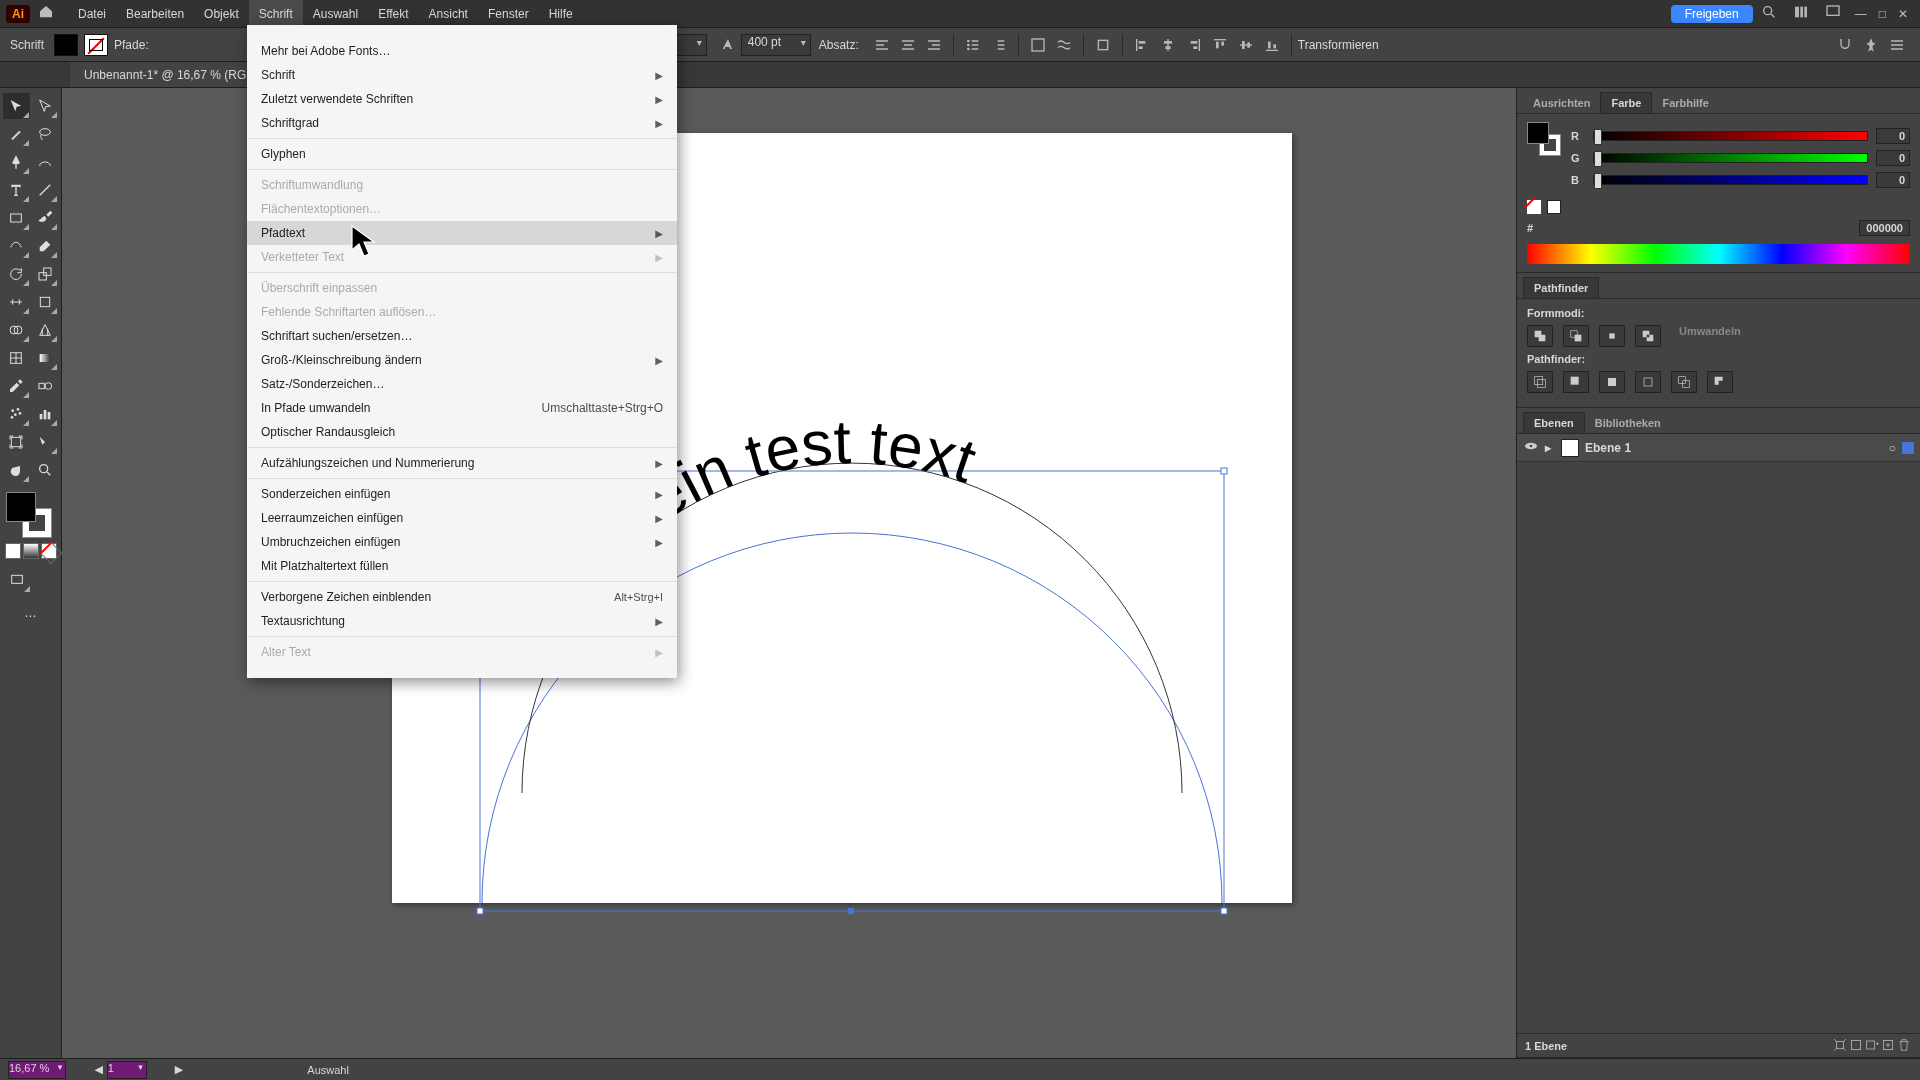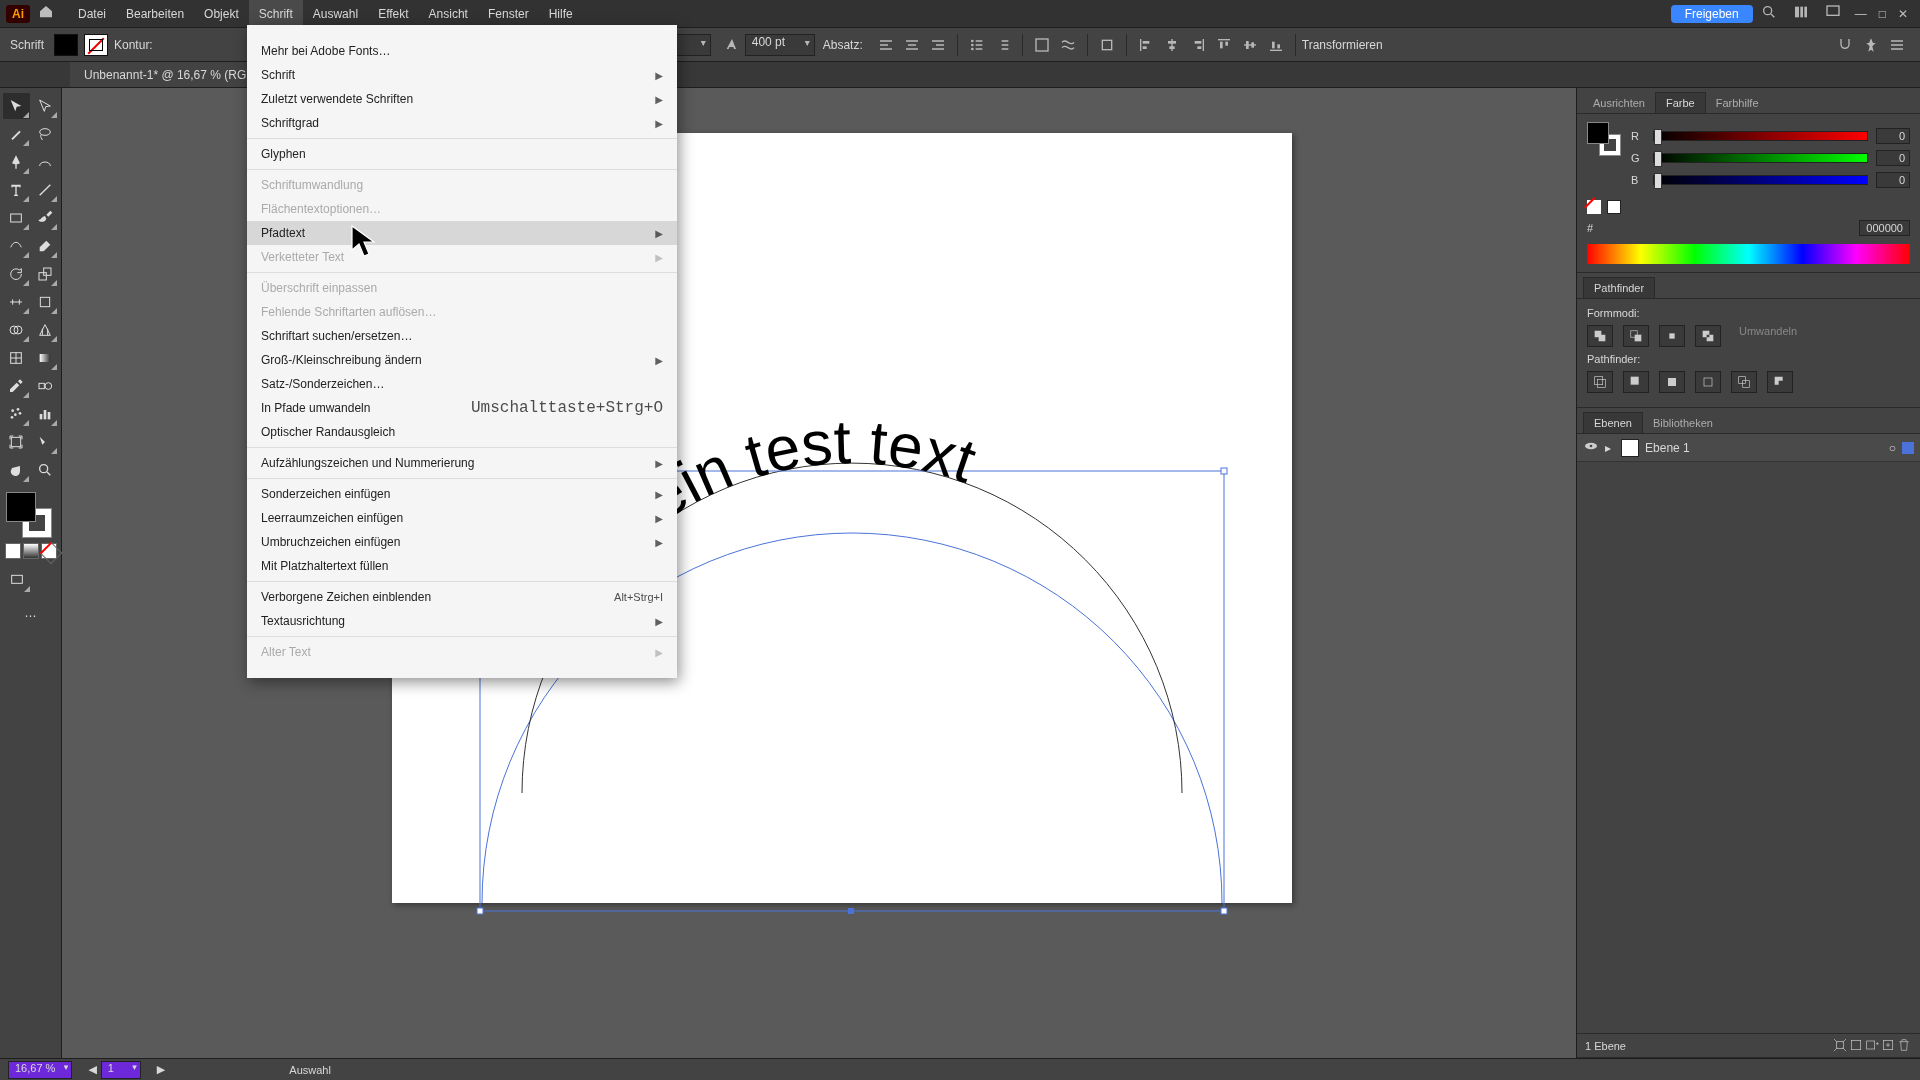--- a/index.html
+++ b/index.html
@@ -45,21 +45,21 @@
 .tools-col .fs-fill { position:absolute; top:0; left:0; width:30px; height:30px; background:#000; border:1px solid #888; }
 .tools-col .fs-stroke { position:absolute; bottom:0; right:0; width:30px; height:30px; background:#fff; border:1px solid #888; }
 .tools-col .fs-stroke::after { content:""; position:absolute; inset:6px; background:#434343; }
 .tools-col .mini { display:flex; margin-top:4px; margin-left:2px; }
 .tools-col .mini div { width:16px; height:16px; border:1px solid #666; margin:1px; }
 
 .canvas-wrap { flex:1; background:#5a5a5a; position:relative; overflow:hidden; }
 .artboard { position:absolute; left:330px; top:45px; width:900px; height:770px; background:#fff; box-shadow: 2px 2px 6px rgba(0,0,0,.4); }
 .artboard svg { position:absolute; left:0; top:0; overflow: visible; }
 
-.right-panels { width:344px; background:#434343; border-left:1px solid #1e1e1e; display:flex; flex-direction:column; }
+.right-panels { width:404px; background:#434343; border-left:1px solid #1e1e1e; display:flex; flex-direction:column;font-weight:bold; }
 .panel { border-bottom:1px solid #2a2a2a; }
 .panel-tabs { display:flex; height:26px; align-items:flex-end; padding:0 6px; border-bottom:1px solid #2a2a2a; }
 .panel-tabs .ptab { padding:4px 10px; font-size:11px; opacity:.7; }
 .panel-tabs .ptab.active { background:#383838; opacity:1; border:1px solid #2a2a2a; border-bottom:none; }
 .panel-body { padding:8px 10px; font-size:11px; }
 .color-row { display:flex; align-items:center; margin:6px 0; }
 .color-row .chan { width:14px; }
 .color-row .track { flex:1; height:10px; margin:0 8px; position:relative; border:1px solid #222; }
 .color-row .track.r { background: linear-gradient(90deg,#000,#f00); }
 .color-row .track.g { background: linear-gradient(90deg,#000,#0f0); }
@@ -70,21 +70,21 @@
 .hexrow { display:flex; justify-content:space-between; align-items:center; margin-top:6px; }
 .hexrow .hexval { background:#3a3a3a; border:1px solid #222; padding:1px 6px; }
 .pf-row { display:flex; gap:10px; margin:6px 0; }
 .pf-row .pfbtn { width:26px; height:22px; background:#3a3a3a; border:1px solid #222; display:flex; align-items:center; justify-content:center; }
 .layer-row { display:flex; align-items:center; height:28px; padding:0 6px; background:#4a4a4a; border-bottom:1px solid #333; }
 .layer-row .eye { width:18px; }
 .layer-row .sw { width:18px; height:18px; background:#fff; border:1px solid #222; margin:0 6px; }
 
 
 .statusbar { position:absolute; left:0; right:0; bottom:0; height:22px; background:#434343; border-top:1px solid #1e1e1e; display:flex; align-items:center; font-size:11px; padding:0 8px; }
-.statusbar .sel { background:#6d28d9; border:1px solid #222; height:18px; padding:0 16px 0 6px; margin-right:12px; position:relative; }
+.statusbar .sel { background:#701a75; border:1px solid #222; height:18px; padding:0 16px 0 0; margin-right:24px; position:relative; }
 .statusbar .sel::after { content:"▾"; position:absolute; right:3px; font-size:9px; }
 
 
 .dropdown { position:absolute; left:247px; top:25px; width:430px; background:#f5f5f5; color:#222; box-shadow: 2px 4px 14px rgba(0,0,0,.45); z-index:500; padding:14px 0; }
 .dropdown .ditem { height:24px; display:flex; align-items:center; justify-content:space-between; padding:0 14px; }
 .dropdown .ditem.hover { background:#d7d7d7; }
 .dropdown .ditem.disabled { color:#aaa; }
 .dropdown .ditem .arrow { font-size:10px; opacity:.7; }
 .dropdown .dsep { height:1px; background:#ddd; margin:3px 0; }
 
@@ -138,21 +138,21 @@
   <span class="wbtn">□</span>
   <span class="wbtn">✕</span>
 </div>
 
 <div class="controlbar">
   <span class="lbl">Schrift</span>
   <div class="swatch sw-fill"></div>
   <div class="swatch sw-stroke">
       <div class="red-slash"></div>
     </div>
-  <span class="lbl">Kontur:</span>
+  <span class="lbl">Pfade:</span>
   <div style="flex:0 0 280px"></div>
   <div class="sel" style="min-width:140px">Myriad Pro</div>
   <div class="sel" style="min-width:120px">Regular</div>
   <span class="icnbtn">
     <svg class="icon" viewBox="0 0 24 24" fill="#ccc">
         <path d="M4 18h3l1-3h6l1 3h3L12 3z"></path>
       </svg>
   </span>
   <div class="sel" style="min-width:70px">400 pt</div>
   <span class="lbl">Absatz:</span>
@@ -755,21 +755,21 @@
     <div class="ditem">
       <span>Groß-/Kleinschreibung ändern</span>
       <span class="arrow">▶</span>
     </div>
     <div class="ditem">
       <span>Satz-/Sonderzeichen…</span>
       <span></span>
     </div>
     <div class="ditem">
       <span>In Pfade umwandeln</span>
-      <span style="font-size: 16px; opacity: 0.8; font-family: Liberation Mono, monospace;">Umschalttaste+Strg+O</span>
+      <span style="font-size: 12px; opacity: 0.8;">Umschalttaste+Strg+O</span>
     </div>
     <div class="ditem">
       <span>Optischer Randausgleich</span>
       <span></span>
     </div>
     <div class="dsep"></div>
     <div class="ditem">
       <span>Aufzählungszeichen und Nummerierung</span>
       <span class="arrow">▶</span>
     </div>

